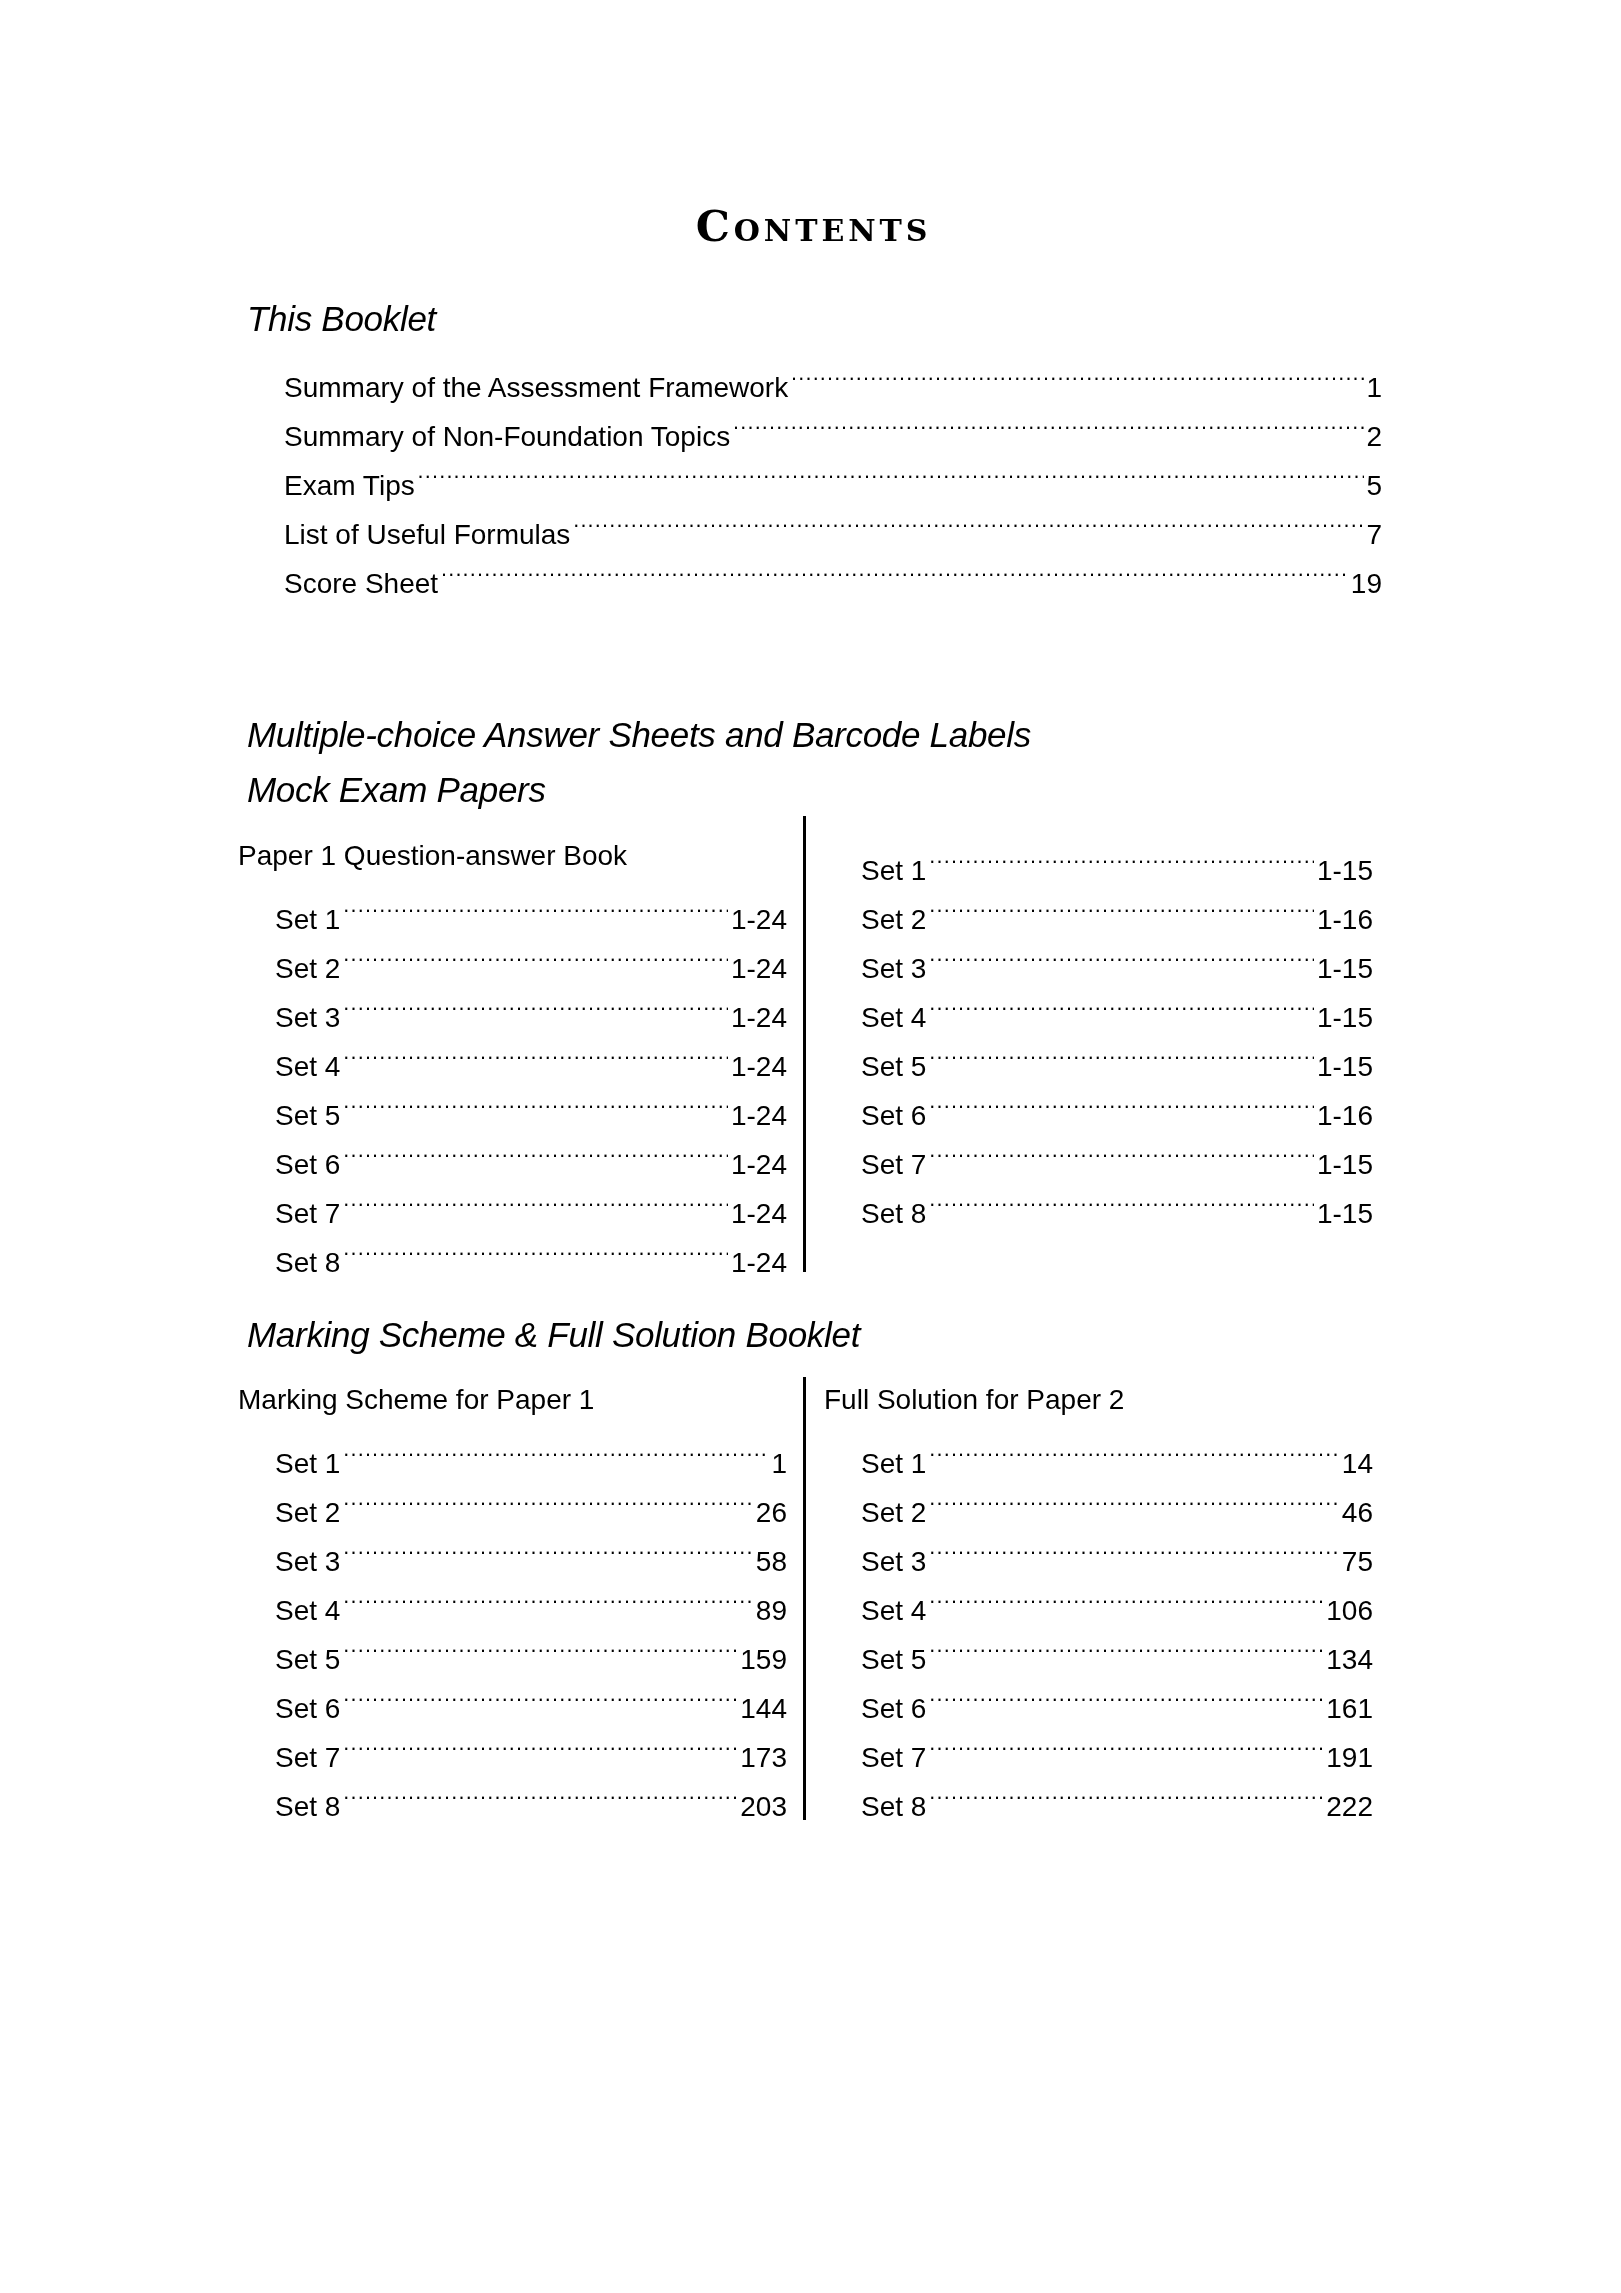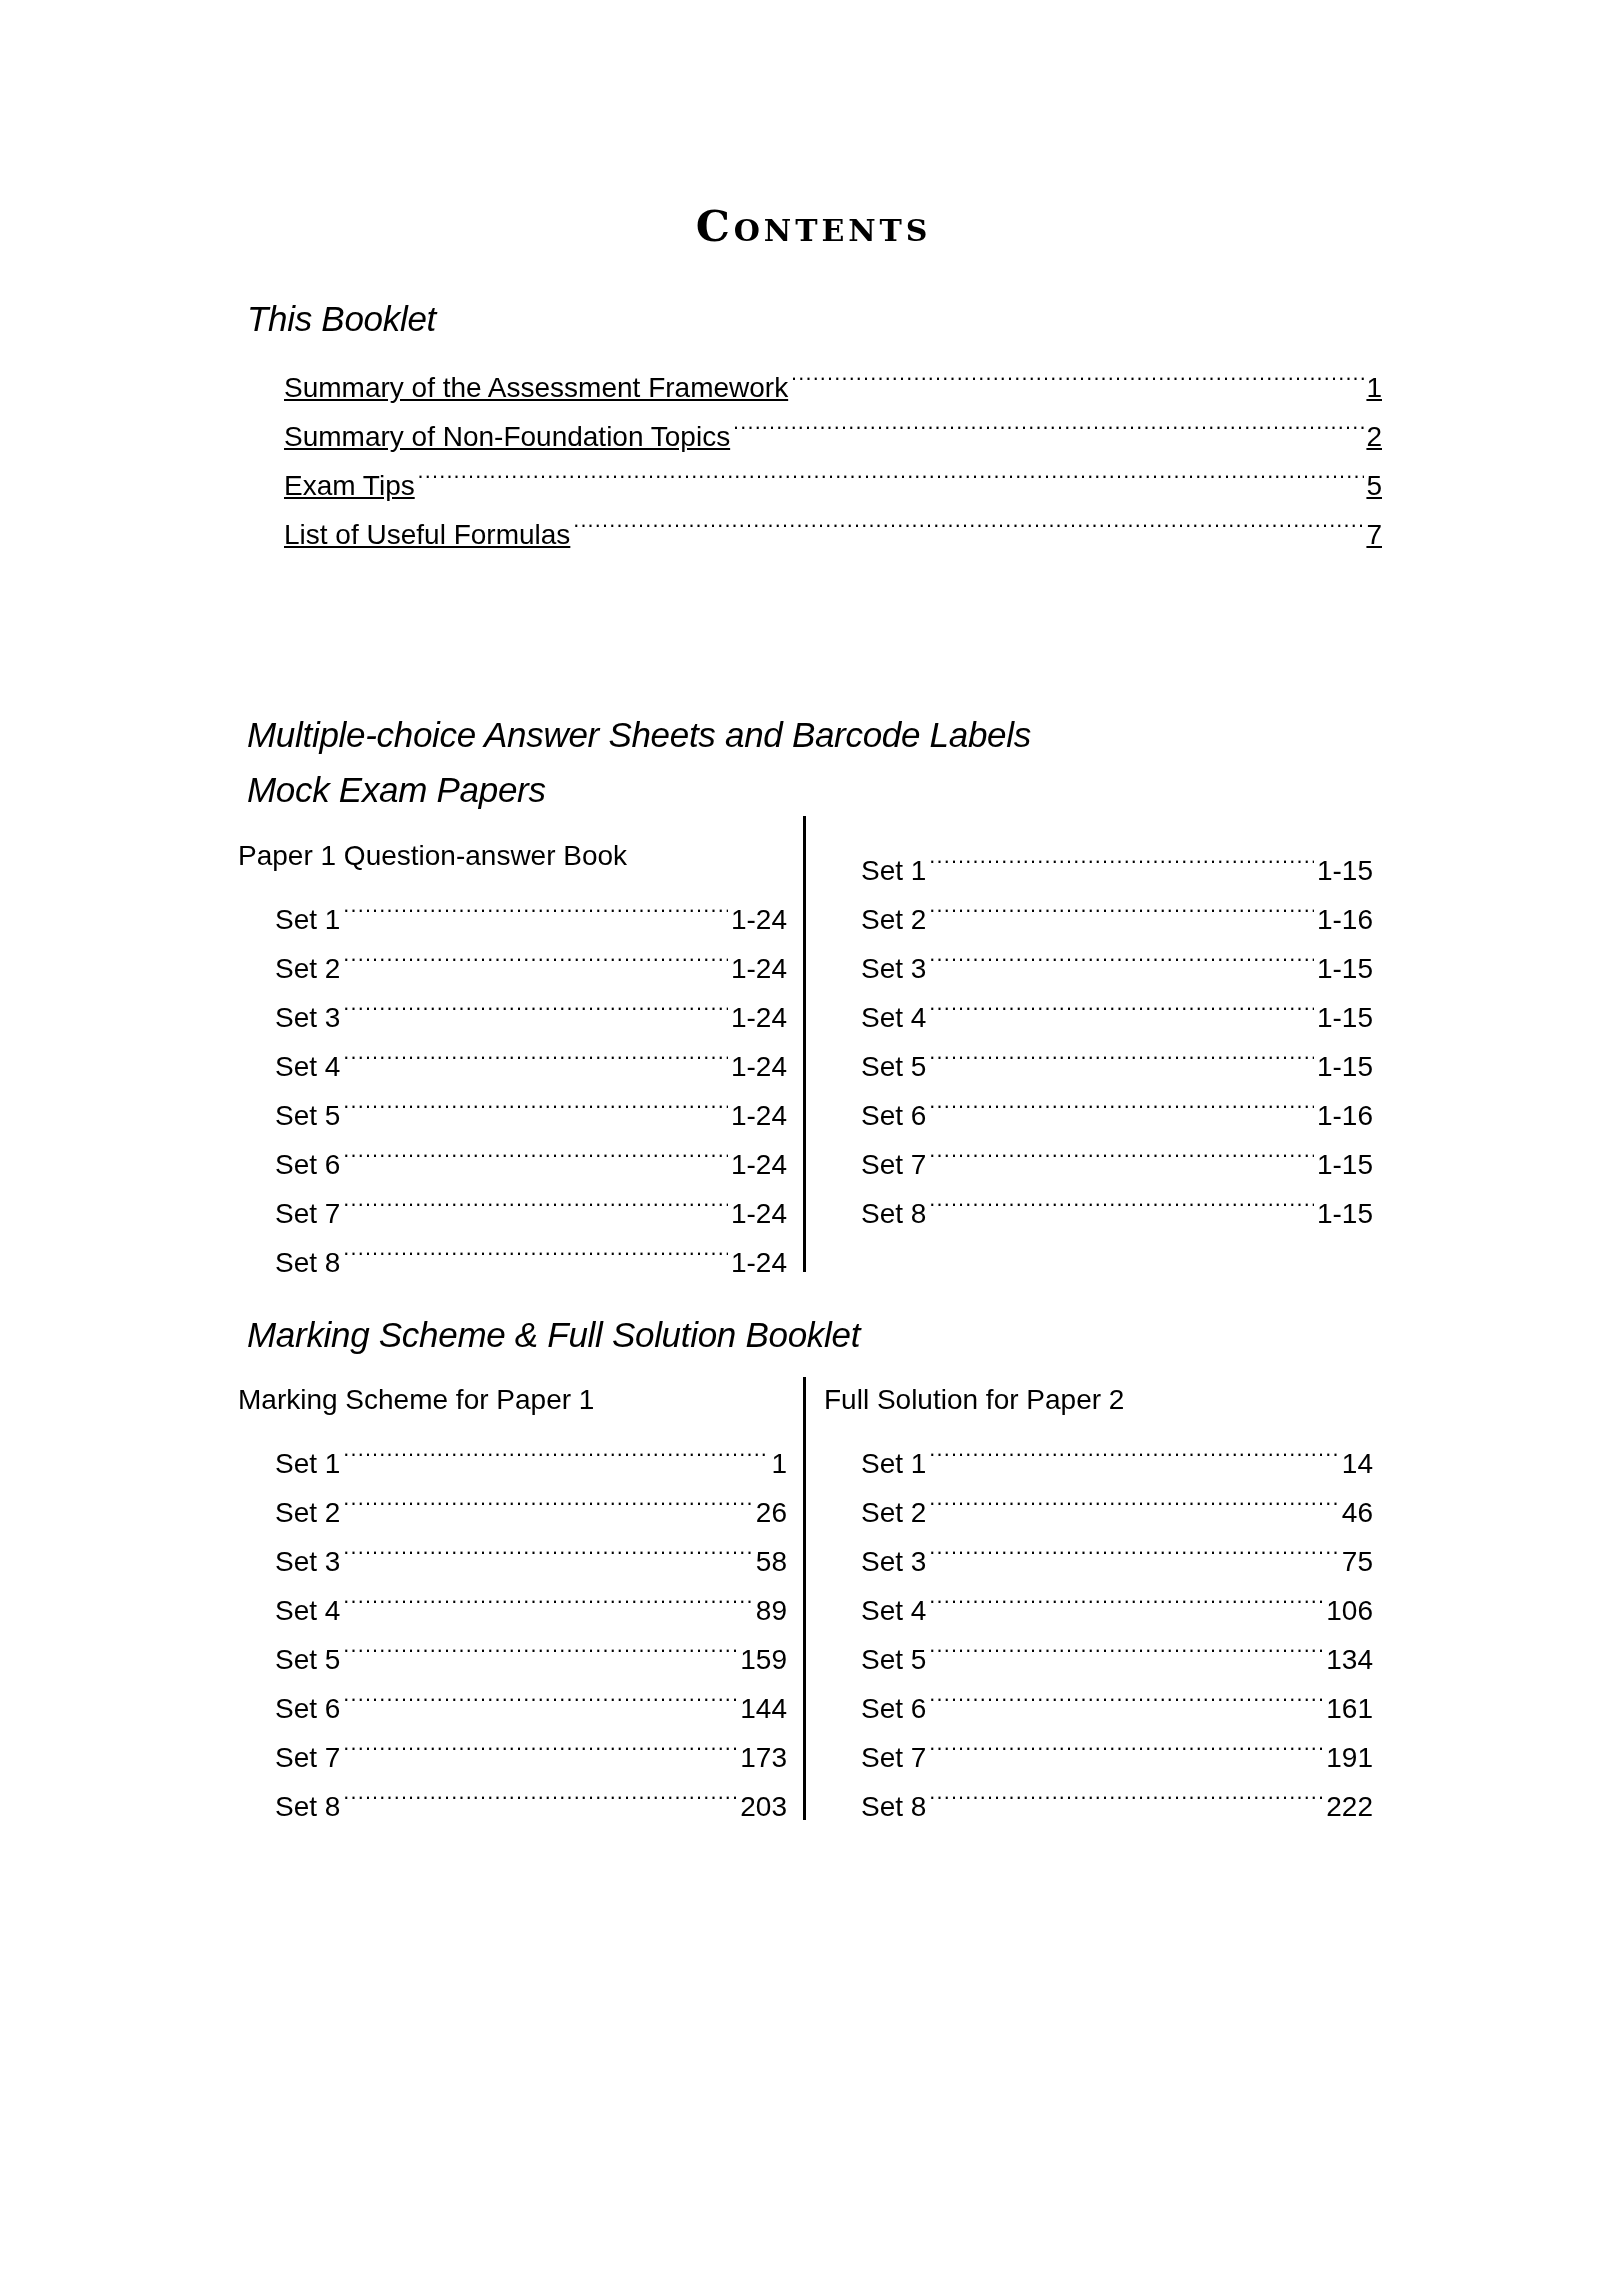--- a/index.html
+++ b/index.html
@@ -38,21 +38,20 @@
       font-size: 35px;
       line-height: 43px;
       letter-spacing: -0.3px;
       white-space: nowrap;
       font-style: italic;
     }
     .toc-list {
       position: absolute;
       left: 284px;
       width: 1098px;
-      text-decoration: underline;
     }
     .toc-row {
       display: flex;
       align-items: baseline;
       height: 49px;
       font-size: 28px;
       line-height: 49px;
       white-space: nowrap;
     }
     .toc-label { flex: 0 0 auto; }
@@ -126,20 +125,25 @@
     <div class="toc-row">
       <span class="toc-label">Exam Tips</span>
       <span class="toc-dots"></span>
       <span class="toc-page">5</span>
     </div>
     <div class="toc-row">
       <span class="toc-label">List of Useful Formulas</span>
       <span class="toc-dots"></span>
       <span class="toc-page">7</span>
     </div>
+    <div class="toc-row">
+      <span class="toc-label">Score Sheet</span>
+      <span class="toc-dots"></span>
+      <span class="toc-page">19</span>
+    </div>
   </div>
 
   <div class="heading" style="top:681px;margin-top:32px;">Multiple-choice Answer Sheets and Barcode Labels</div>
 
   <div class="heading" style="top:768px;">Mock Exam Papers</div>
 
   <div class="col-block" style="top:831px; height:443px;">
     <div class="col col-left">
       <div class="col-title">Paper 1 Question-answer Book</div>
       <div class="col-rows">

